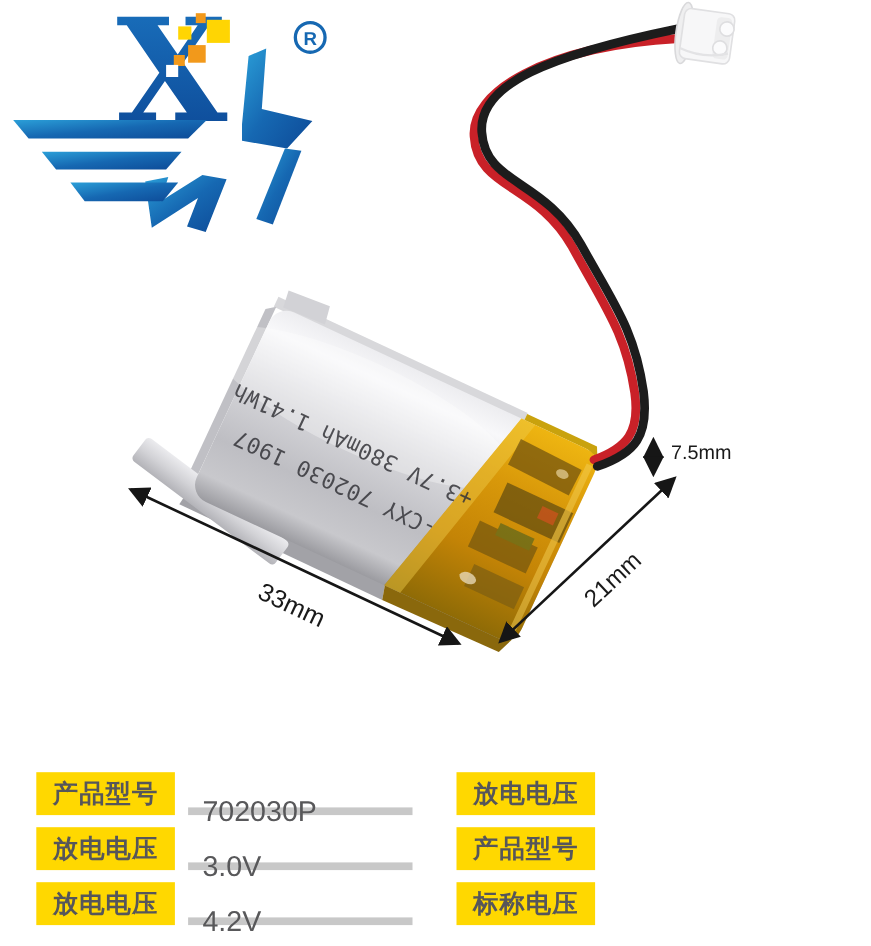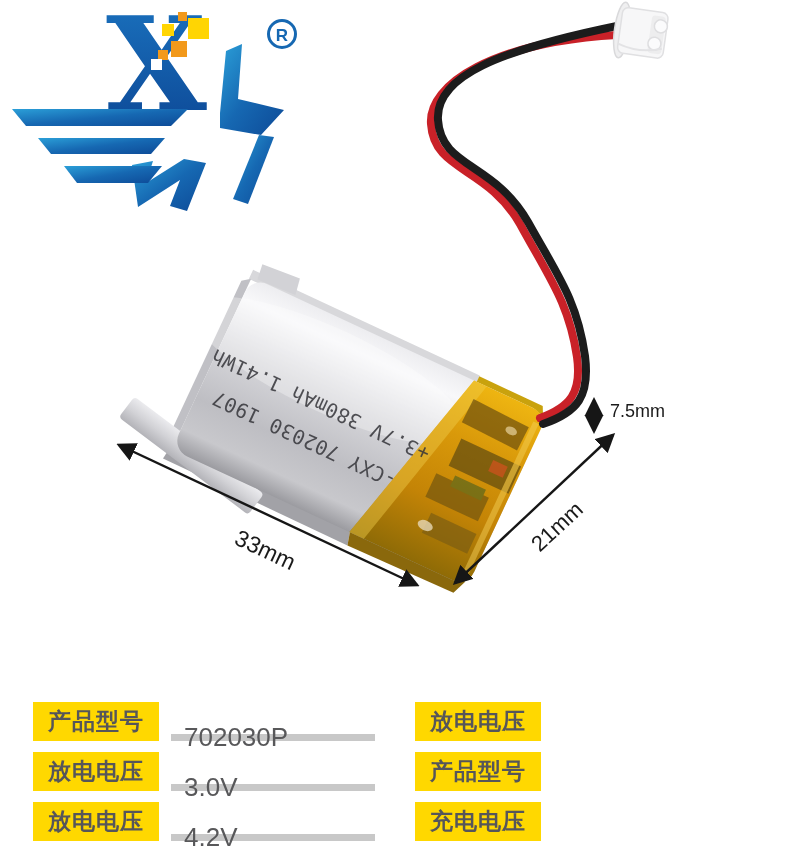--- a/index.html
+++ b/index.html
@@ -181,17 +181,17 @@
   </div>
 
   <div class="spec-col right">
     <div class="spec-row">
       <div class="spec-label">放电电压</div>
     </div>
     <div class="spec-row">
       <div class="spec-label">产品型号</div>
     </div>
     <div class="spec-row">
-      <div class="spec-label">充电电压</div>
+      <div class="spec-label">标称电压</div>
     </div>
   </div>
 
 </div>
 
 </body></html>

